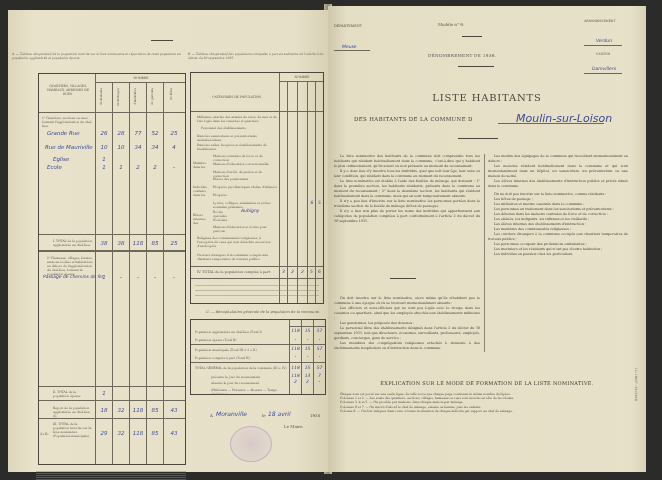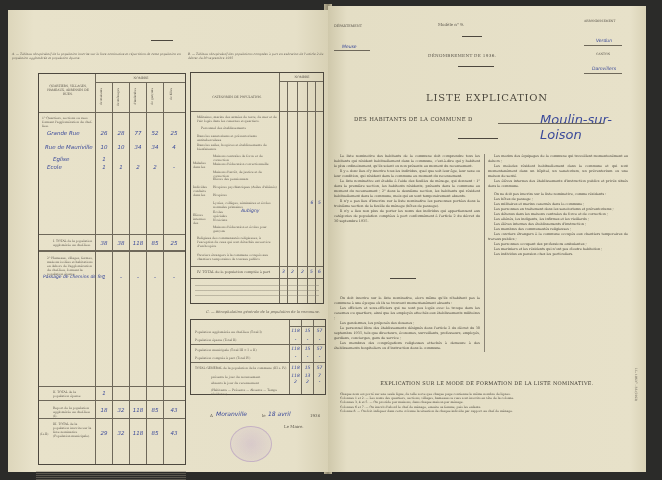--- a/index.html
+++ b/index.html
@@ -226,23 +226,23 @@
   <div class="abs tiny" style="left:256px;top:13px;font-size:3px;">ARRONDISSEMENT</div>
   <div class="abs hand" style="left:268px;top:32px;font-size:4.5px;">Verdun</div>
   <div class="rule" style="left:256px;top:39px;width:38px;background:#6e685a;"></div>
   <div class="abs tiny" style="left:268px;top:46px;font-size:3px;">CANTON</div>
   <div class="abs hand" style="left:264px;top:60px;font-size:4.5px;">Damvillers</div>
   <div class="rule" style="left:256px;top:67px;width:38px;background:#6e685a;"></div>
 
   <div class="abs tiny" style="left:100px;top:48px;font-size:4.2px;letter-spacing:0.3px;">DÉNOMBREMENT DE 1936.</div>
   <div class="rule" style="left:130px;top:60px;width:36px;"></div>
 
-  <div class="abs" style="left:0;width:318px;top:86px;text-align:center;font-size:10px;letter-spacing:0.8px;color:#4a463c;">LISTE EXPLICATION</div>
+  <div class="abs" style="left:0;width:318px;top:86px;text-align:center;font-size:10px;letter-spacing:0.8px;color:#4a463c;">LISTE HABITANTS</div>
   <div class="abs" style="left:26px;top:110px;font-size:5.4px;letter-spacing:0.4px;color:#3e3a32;">DES HABITANTS DE LA COMMUNE D</div>
-  <div class="abs hand" style="left:188px;top:106px;font-size:13px;margin-left:24px;">Moulin-sur-Loison</div>
+  <div class="abs hand" style="left:188px;top:106px;font-size:11px;">Moulin-sur-Loison</div>
   <div class="rule" style="left:170px;top:117px;width:106px;background:#6e685a;"></div>
   <div class="rule" style="left:130px;top:132px;width:40px;"></div>
 
   <div class="para" style="left:6px;top:148px;width:146px;">
     <p style="text-indent:6px;">La liste nominative des habitants de la commune doit comprendre tous les habitants qui résident habituellement dans la commune, c'est-à-dire qui y habitent le plus ordinairement, qu'ils soient ou non présents au moment du recensement.</p>
     <p style="text-indent:6px;">Il y a donc lieu d'y inscrire tous les individus, quel que soit leur âge, leur sexe ou leur condition, qui résident dans la commune au moment du recensement.</p>
     <p style="text-indent:6px;">La liste nominative est établie à l'aide des feuilles de ménage, qui donnent : 1° dans la première section, les habitants résidents, présents dans la commune au moment du recensement ; 2° dans la deuxième section, les habitants qui résident habituellement dans la commune, mais qui en sont temporairement absents.</p>
     <p style="text-indent:6px;">Il n'y a pas lieu d'inscrire sur la liste nominative les personnes portées dans la troisième section de la feuille de ménage (hôtes de passage).</p>
     <p style="text-indent:6px;">Il n'y a lieu non plus de porter les noms des individus qui appartiennent aux catégories de population comptées à part conformément à l'article 2 du décret du 30 septembre 1935.</p>
   </div>

